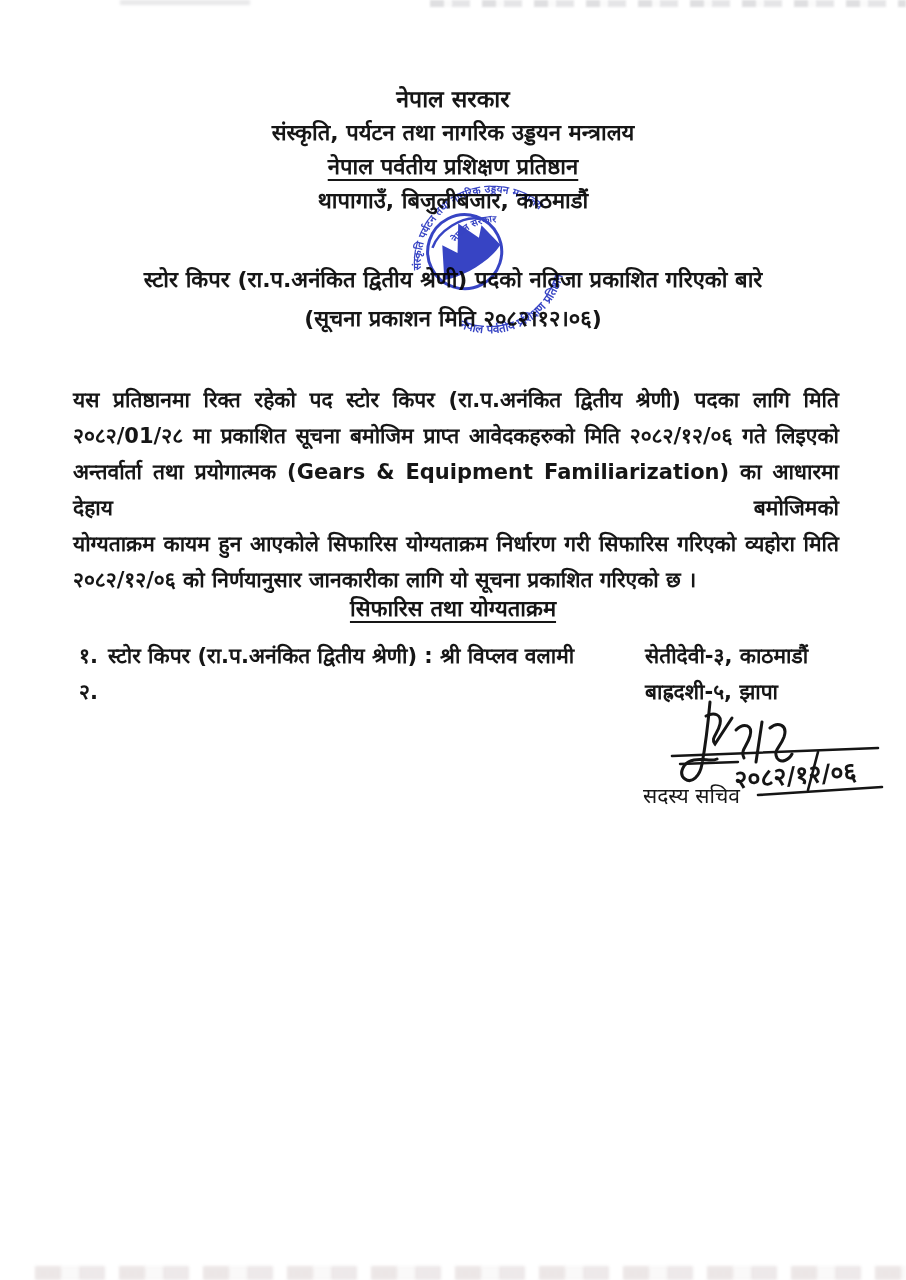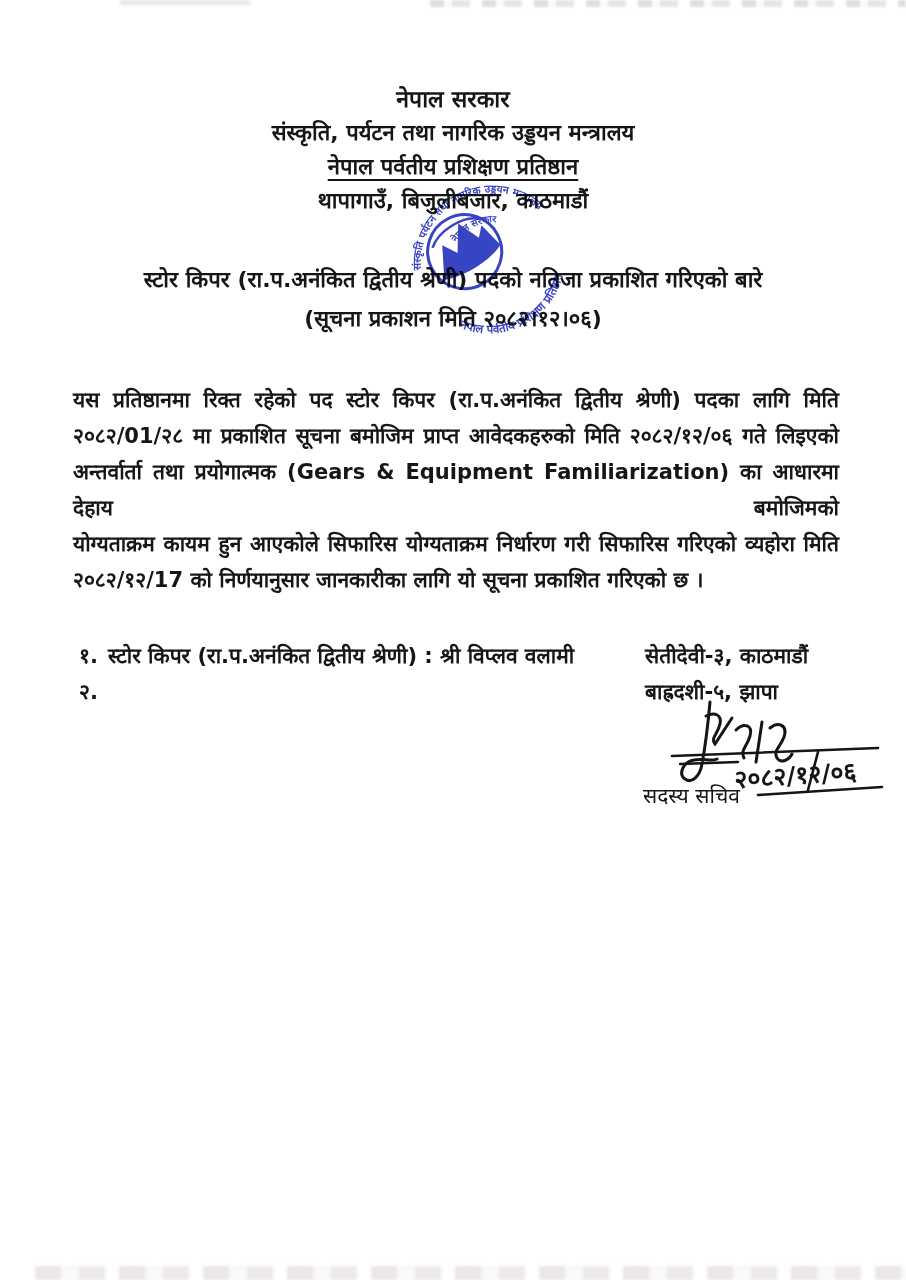--- a/index.html
+++ b/index.html
@@ -132,23 +132,24 @@
         </text>
       </g>
     </g>
   </svg>
 
   <div class="body-par">
     <div class="line">यस प्रतिष्ठानमा रिक्त रहेको पद स्टोर किपर (रा.प.अनंकित द्वितीय श्रेणी) पदका लागि मिति</div>
     <div class="line">२०८२/01/२८ मा प्रकाशित सूचना बमोजिम प्राप्त आवेदकहरुको मिति २०८२/१२/०६ गते लिइएको</div>
     <div class="line">अन्तर्वार्ता तथा प्रयोगात्मक (Gears &amp; Equipment Familiarization) का आधारमा देहाय बमोजिमको</div>
     <div class="line">योग्यताक्रम कायम हुन आएकोले सिफारिस योग्यताक्रम निर्धारण गरी सिफारिस गरिएको व्यहोरा मिति</div>
-    <div class="line last">२०८२/१२/17 को निर्णयानुसार जानकारीका लागि यो सूचना प्रकाशित गरिएको छ ।</div>
+    <div class="line last">२०८२/१२/०६ को निर्णयानुसार जानकारीका लागि यो सूचना प्रकाशित गरिएको छ ।</div>
   </div>
 
+  <div class="section-heading">सिफारिस तथा योग्यताक्रम</div>
 
   <div class="rec-list">
     <div class="rec-row">
       <span class="num">१.</span>
       <span class="txt">स्टोर किपर (रा.प.अनंकित द्वितीय श्रेणी) : श्री विप्लव वलामी</span>
       <span class="addr">सेतीदेवी-३, काठमाडौं</span>
     </div>
     <div class="rec-row">
       <span class="num">२.</span>
       <span class="addr">बाह्रदशी-५, झापा</span>

